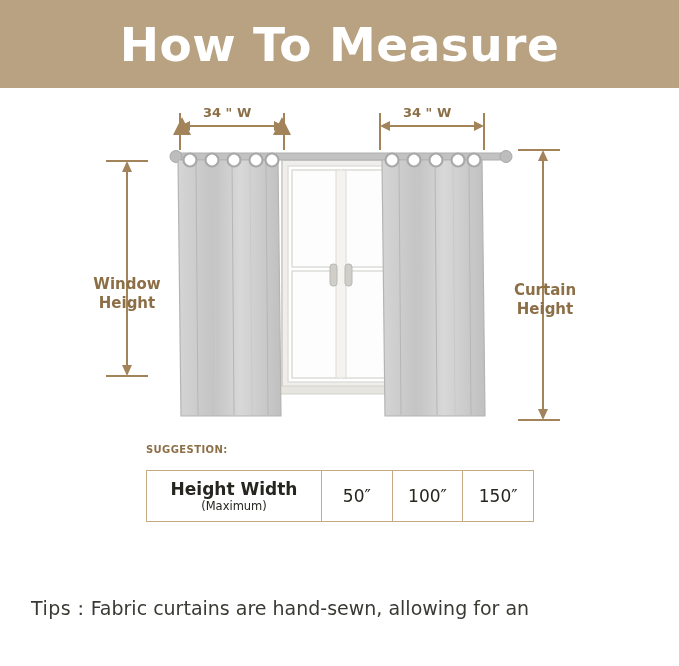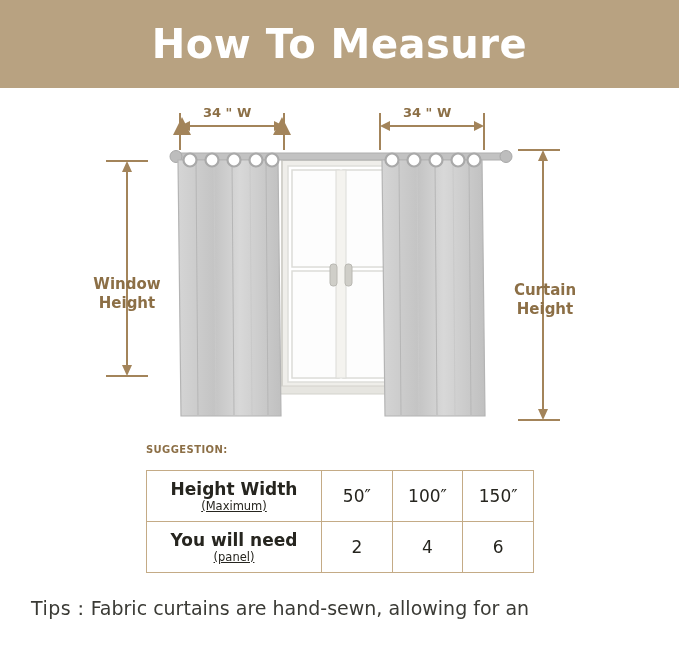--- a/index.html
+++ b/index.html
@@ -22,21 +22,21 @@
     top: 0;
     width: 679px;
     height: 88px;
     background: #b8a281;
     display: flex;
     align-items: center;
     justify-content: center;
   }
   .header-title {
     color: #ffffff;
-    font-size: 40px;
+    font-size: 47px;
     font-weight: bold;
     letter-spacing: 0.5px;
     font-family: "DejaVu Sans", sans-serif;
   }
 
   
   .illustration {
     position: absolute;
     left: 0;
     top: 88px;
@@ -97,21 +97,20 @@
   .rowhead .main {
     font-size: 17px;
     font-weight: bold;
     display: block;
     line-height: 20px;
   }
   .rowhead .sub {
     font-size: 11.5px;
     display: block;
     line-height: 14px;
-    text-decoration: underline;
   }
   td.val {
     font-size: 17px;
     font-weight: normal;
   }
 
   
   .tips {
     position: absolute;
     left: 0;
@@ -261,27 +260,18 @@
   <tbody>
     <tr>
       <td class="rowhead">
         <span class="main">Height Width</span>
         <span class="sub">(Maximum)</span>
       </td>
       <td class="val">50″</td>
       <td class="val">100″</td>
       <td class="val">150″</td>
     </tr>
-    <tr>
-      <td class="rowhead">
-        <span class="main">You will need</span>
-        <span class="sub">(panel)</span>
-      </td>
-      <td class="val">2</td>
-      <td class="val">4</td>
-      <td class="val">6</td>
-    </tr>
   </tbody>
 </table>
 
 <div class="tips">
   <span class="tips-word">Tips：</span><span>Fabric curtains are hand-sewn, allowing for an</span><br>
 </div>
 
 </body></html>

